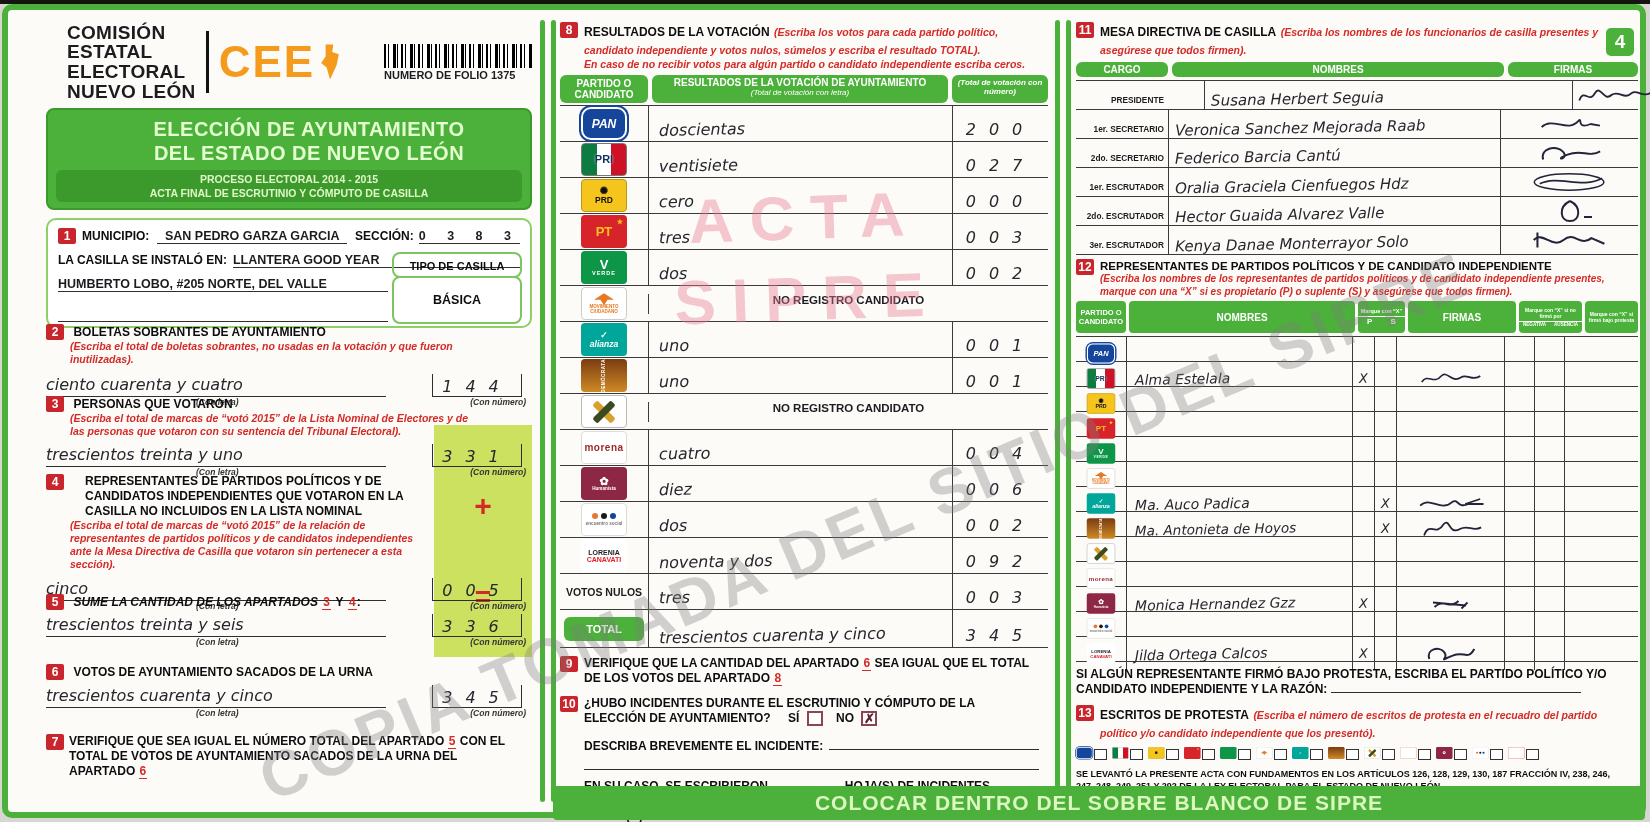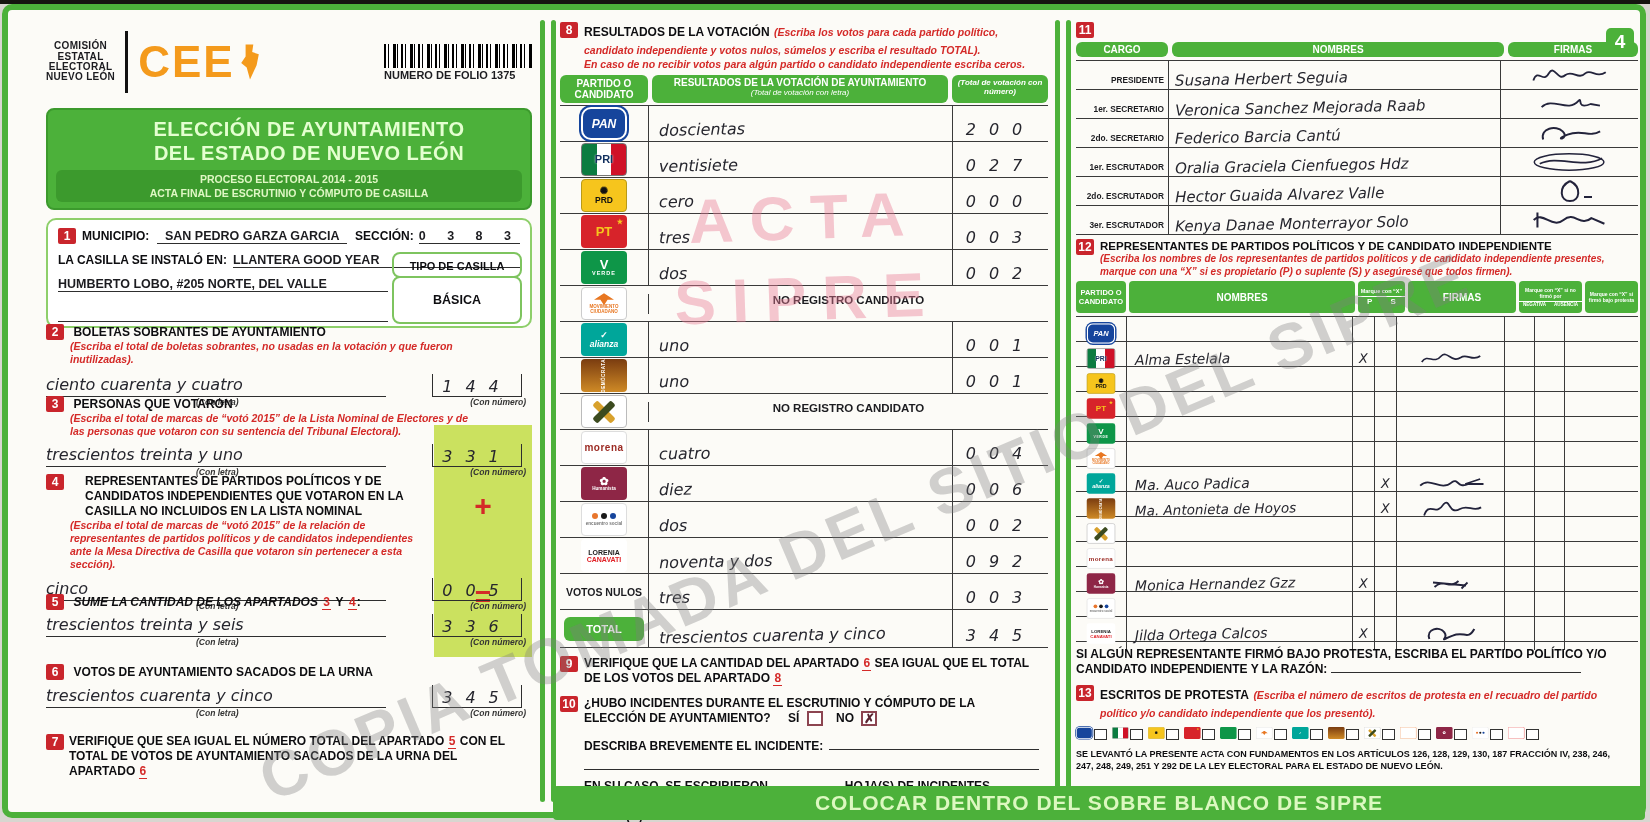--- a/index.html
+++ b/index.html
@@ -22,21 +22,21 @@
   .hw{font-family:"DejaVu Sans",sans-serif;font-style:italic;color:var(--hw);font-size:16px;
       transform:rotate(-1.2deg);white-space:nowrap;}
   .hw-num{font-family:"DejaVu Sans",sans-serif;font-style:italic;color:var(--hw);
           font-size:16px;letter-spacing:13px;white-space:nowrap;}
   .cap{font-size:8.5px;font-weight:bold;font-style:italic;color:#333;}
   .fieldline{border-bottom:1.6px solid #2e2e2e;position:relative;}
   .numbox{border-left:1.5px solid #2e2e2e;border-right:1.5px solid #2e2e2e;border-bottom:1.6px solid #2e2e2e;
           height:23px;display:flex;align-items:flex-end;justify-content:center;}
   .apnum{color:#d42a28;font-weight:bold;border-bottom:1.8px solid #d42a28;padding:0 1px;}
   
-  .agency{font-weight:bold;font-size:10px;line-height:1.04;text-align:center;letter-spacing:.3px;}
+  .agency{font-weight:bold;font-size:19px;line-height:1.04;text-align:left;letter-spacing:.3px;margin-left:21px;}
   .cee{font-weight:bold;font-size:44px;color:#f49a1c;letter-spacing:2px;line-height:.9;}
   .barcode{width:148px;height:24px;background:repeating-linear-gradient(90deg,#000 0 2px,#fff 2px 4px,#000 4px 5px,#fff 5px 9px,#000 9px 12px,#fff 12px 13px,#000 13px 14px,#fff 14px 17px);}
   .banner{background:var(--green);border:2px solid var(--green-dk);border-radius:8px;text-align:center;color:var(--green-pale);}
   .banner .big{font-size:20px;font-weight:bold;letter-spacing:.5px;line-height:1.2;padding-left:40px;}
   .subban{background:var(--green-dk);border-radius:6px;color:#dff7c4;font-weight:bold;
           font-size:10.5px;line-height:1.35;margin:5px 8px 6px;padding:2px 0;}
   .s1box{border:2.5px solid #8ecf6a;border-radius:10px;background:#fff;}
   .typed{font-weight:bold;font-size:12.5px;}
   .greenbox{border:2px solid #7ec45f;border-radius:8px;text-align:center;}
   
@@ -536,30 +536,34 @@
         </div>
         <div class="t">ANEXA(N) A LA PRESENTE ACTA.</div>
       </div>
     </div>
   </div>
 
   <div class="abs" style="left:1068px;top:12px;width:562px;">
 
     <div style="display:flex;">
       <span class="badge">11</span>
+      <div style="margin-left:6px;width:500px;">
+        <span class="t">MESA DIRECTIVA DE CASILLA</span>
+        <span class="note">(Escriba los nombres de los funcionarios de casilla presentes y asegúrese que todos firmen).</span>
+      </div>
     </div>
 
     <div style="display:grid;grid-template-columns:92px 332px 1fr;gap:4px;margin-top:4px;">
       <div class="gcell" style="font-size:10px;padding:2px 0;">CARGO</div>
       <div class="gcell" style="font-size:10px;padding:2px 0;">NOMBRES</div>
       <div class="gcell" style="font-size:10px;padding:2px 0;">FIRMAS</div>
     </div>
 
     <div style="border-top:1.1px solid #3a3a3a;margin-top:3px;">
-      <div class="r11" style="height:29px;">
+      <div class="r11" style="height:29px;gap:36px;">
         <div class="cargo">PRESIDENTE</div>
         <div class="nm">
             <span class="hw" style="font-size:15px;">Susana Herbert Seguia</span>
           </div>
         <div class="fm">
             <svg class="sig" width="86" height="22" viewBox="0 0 86 24">
               <path d="M3 18 C8 4 14 22 20 10 C26 0 30 20 38 12 C46 6 52 18 60 10 C66 5 72 16 82 9" stroke="#23233b" stroke-width="2" fill="none"></path>
             </svg>
           </div>
       </div>

